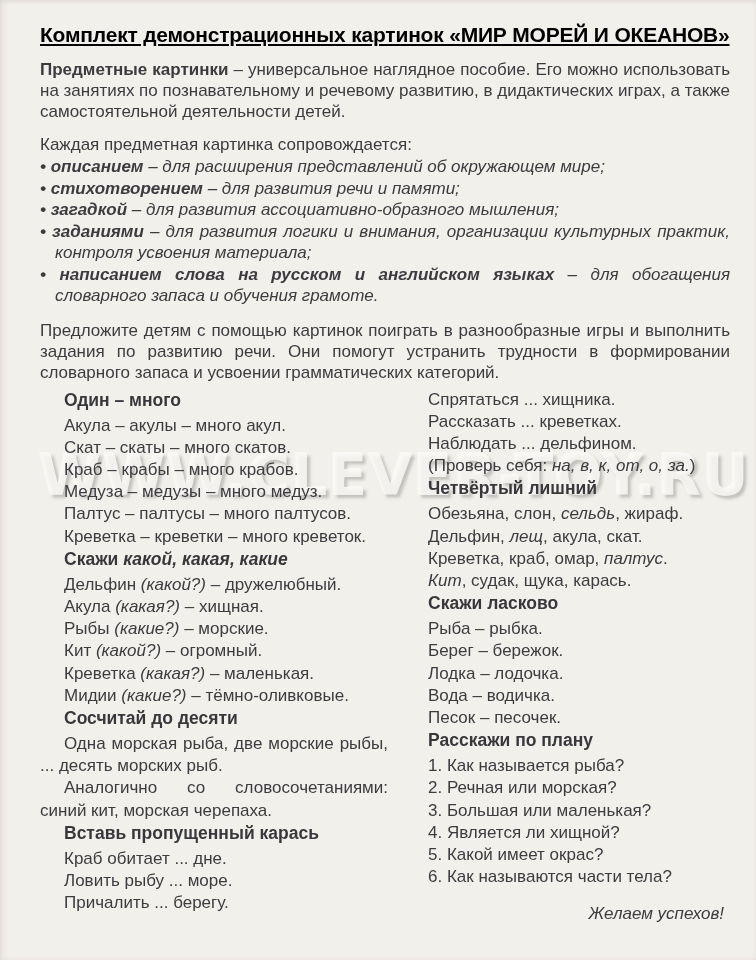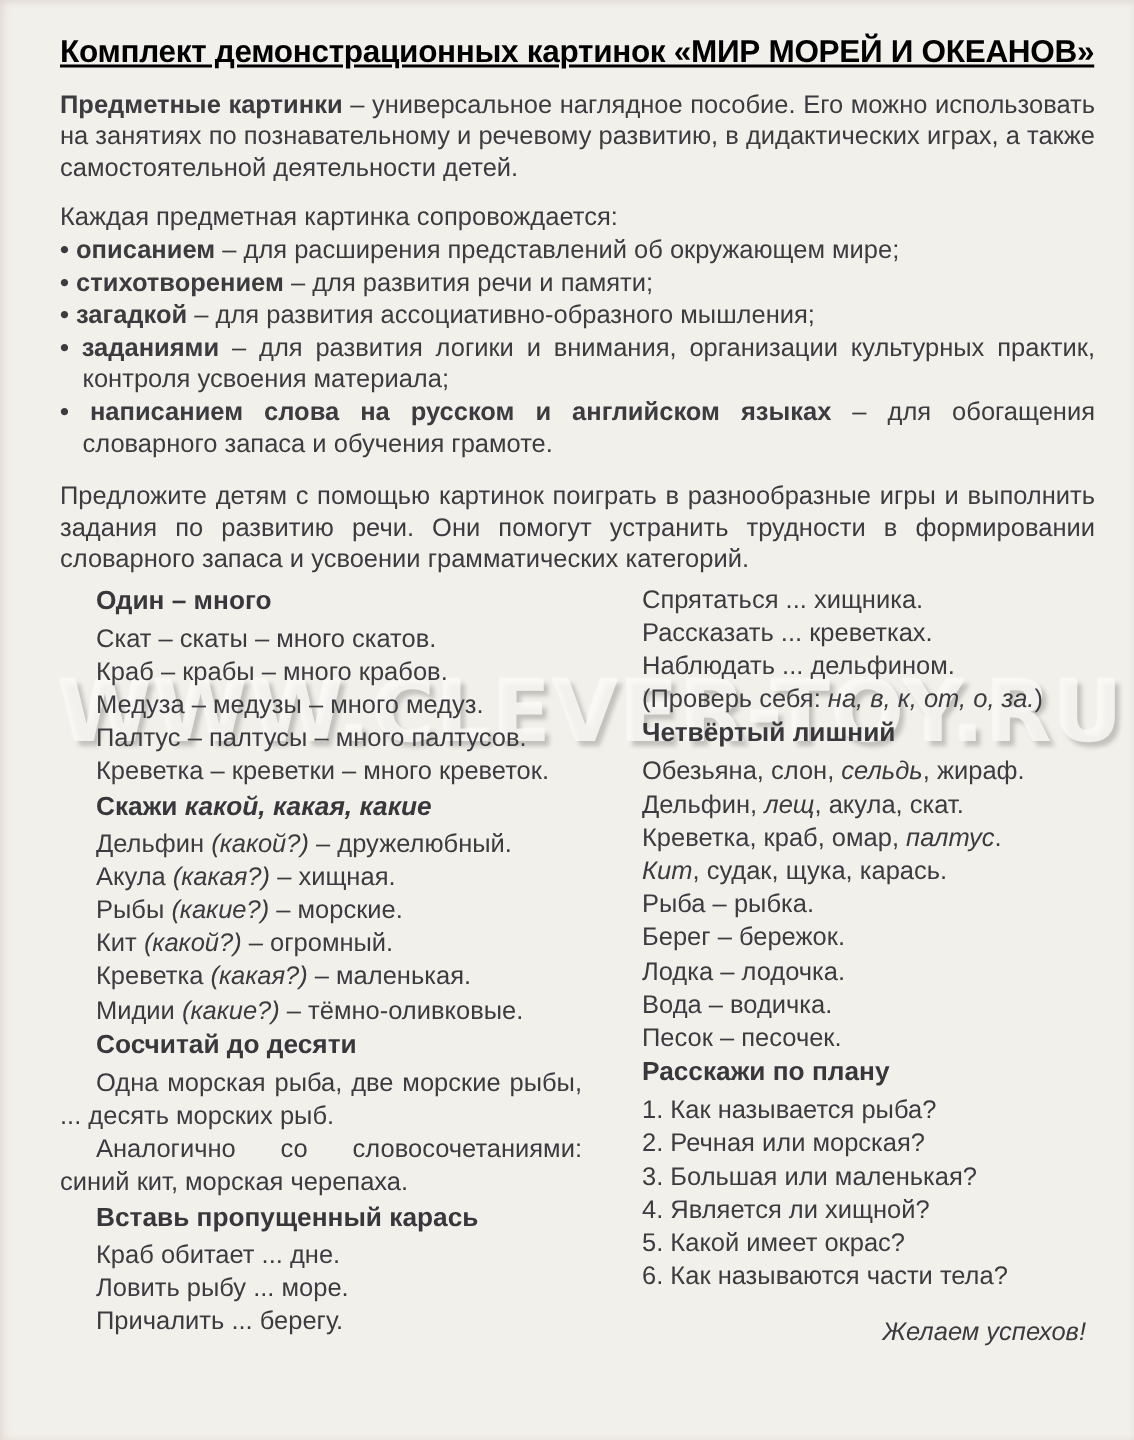--- a/index.html
+++ b/index.html
@@ -41,20 +41,21 @@
     font-size: 17px;
     line-height: 21px;
   }
   .bullets { margin-top: 1px; }
   .bullet {
     font-size: 17px;
     line-height: 21.5px;
     text-align: justify;
     padding-left: 15px;
     text-indent: -15px;
+    font-style: italic;
   }
   .bullet::before {
     content: "\2022\00a0";
     font-weight: bold;
   }
   .p2 {
     margin-top: 13px;
     font-size: 17px;
     line-height: 21px;
     text-align: justify;
@@ -139,20 +140,21 @@
         <div class="bullet"><span class="b">заданиями</span><span> – для развития логики и внимания, организации культурных практик, контроля усвоения материала;</span></div>
         <div class="bullet"><span class="b">написанием слова на русском и английском языках</span><span> – для обогащения словарного запаса и обучения грамоте.</span></div>
       </div>
 
     <div class="p2">Предложите детям с помощью картинок поиграть в разнообразные игры и выпол­нить задания по развитию речи. Они помогут устранить трудности в формировании словарного запаса и усвоении грамматических категорий.</div>
 
     <div class="columns">
       <div class="col-left">
           <section class="sec">
             <div class="sec-h"><span>Один – много</span></div>
+            <div class="line"><span>Акула – акулы – много акул.</span></div>
             <div class="line"><span>Скат – скаты – много скатов.</span></div>
             <div class="line"><span>Краб – крабы – много крабов.</span></div>
             <div class="line"><span>Медуза – медузы – много медуз.</span></div>
             <div class="line"><span>Палтус – палтусы – много палтусов.</span></div>
             <div class="line"><span>Креветка – креветки – много креветок.</span></div>
           </section>
           <section class="sec">
             <div class="sec-h"><span>Скажи </span><span class="i">какой, какая, какие</span></div>
             <div class="line"><span>Дельфин </span><span class="i">(какой?)</span><span> – дружелюбный.</span></div>
             <div class="line"><span>Акула </span><span class="i">(какая?)</span><span> – хищная.</span></div>
@@ -181,20 +183,21 @@
             <div class="line"><span>(Проверь себя: </span><span class="i">на, в, к, от, о, за.</span><span>)</span></div>
           </section>
           <section class="sec">
             <div class="sec-h"><span>Четвёртый лишний</span></div>
             <div class="line"><span>Обезьяна, слон, </span><span class="i">сельдь</span><span>, жираф.</span></div>
             <div class="line"><span>Дельфин, </span><span class="i">лещ</span><span>, акула, скат.</span></div>
             <div class="line"><span>Креветка, краб, омар, </span><span class="i">палтус</span><span>.</span></div>
             <div class="line"><span class="i">Кит</span><span>, судак, щука, карась.</span></div>
           </section>
           <section class="sec">
+            <div class="sec-h"><span>Скажи ласково</span></div>
             <div class="line"><span>Рыба – рыбка.</span></div>
             <div class="line"><span>Берег – бережок.</span></div>
             <div class="line"><span>Лодка – лодочка.</span></div>
             <div class="line"><span>Вода – водичка.</span></div>
             <div class="line"><span>Песок – песочек.</span></div>
           </section>
           <section class="sec">
             <div class="sec-h"><span>Расскажи по плану</span></div>
             <div class="line"><span>1. Как называется рыба?</span></div>
             <div class="line"><span>2. Речная или морская?</span></div>

